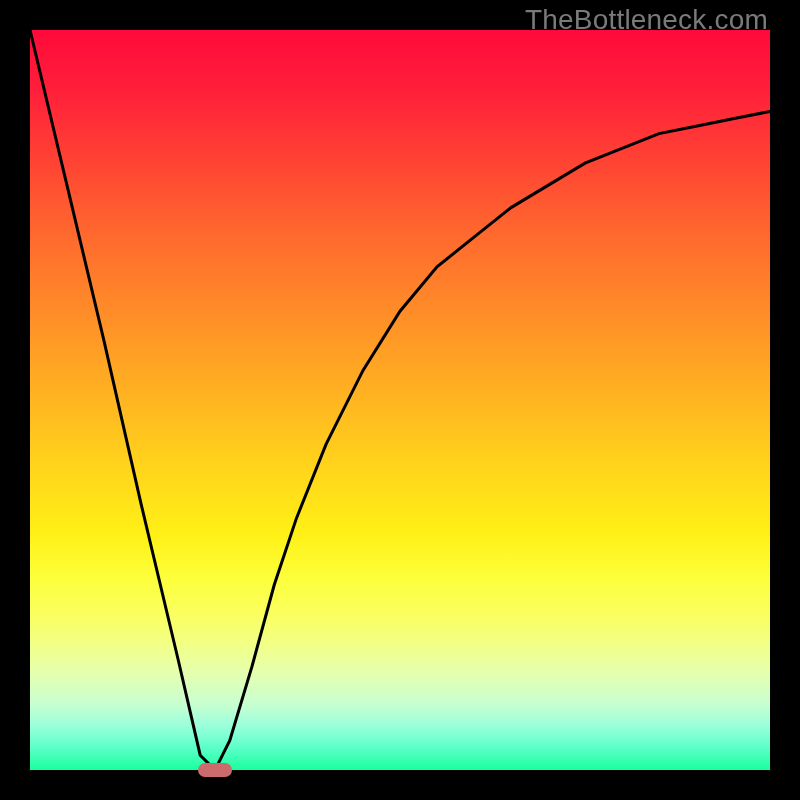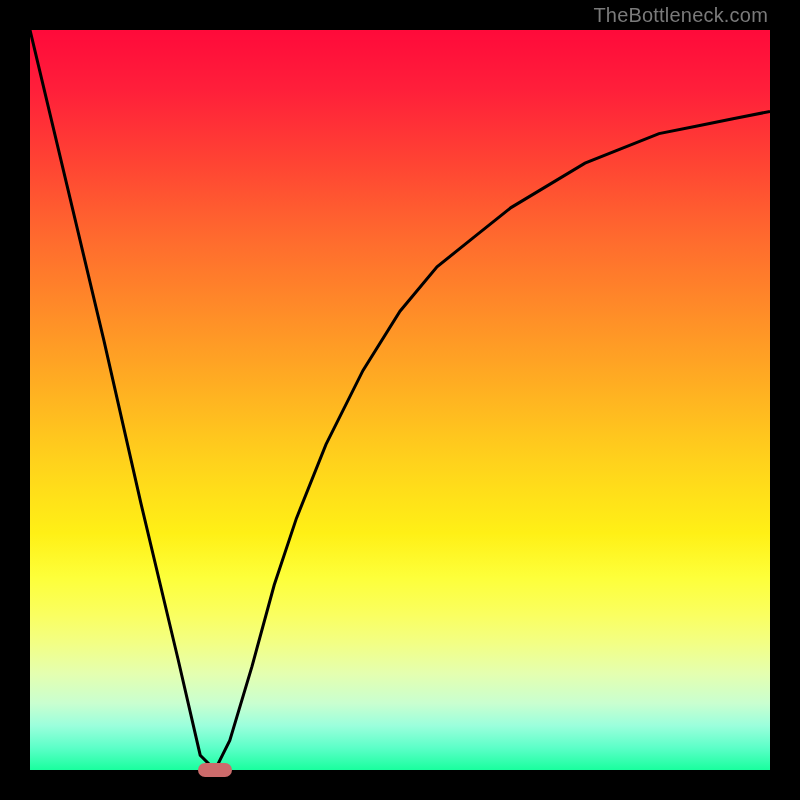--- a/index.html
+++ b/index.html
@@ -40,21 +40,21 @@
       #9bffdc 94%,
       #5cffc8 97%,
       #19ff9e 100%
     );
   }
   .watermark {
     position: absolute;
     top: 4px;
     right: 32px;
     color: #7a7a7a;
-    font-size: 20px;
+    font-size: 28px;
     letter-spacing: 0.2px;
     user-select: none;
   }
   svg.curve {
     position: absolute;
     left: 0;
     top: 0;
     width: 740px;
     height: 740px;
   }

